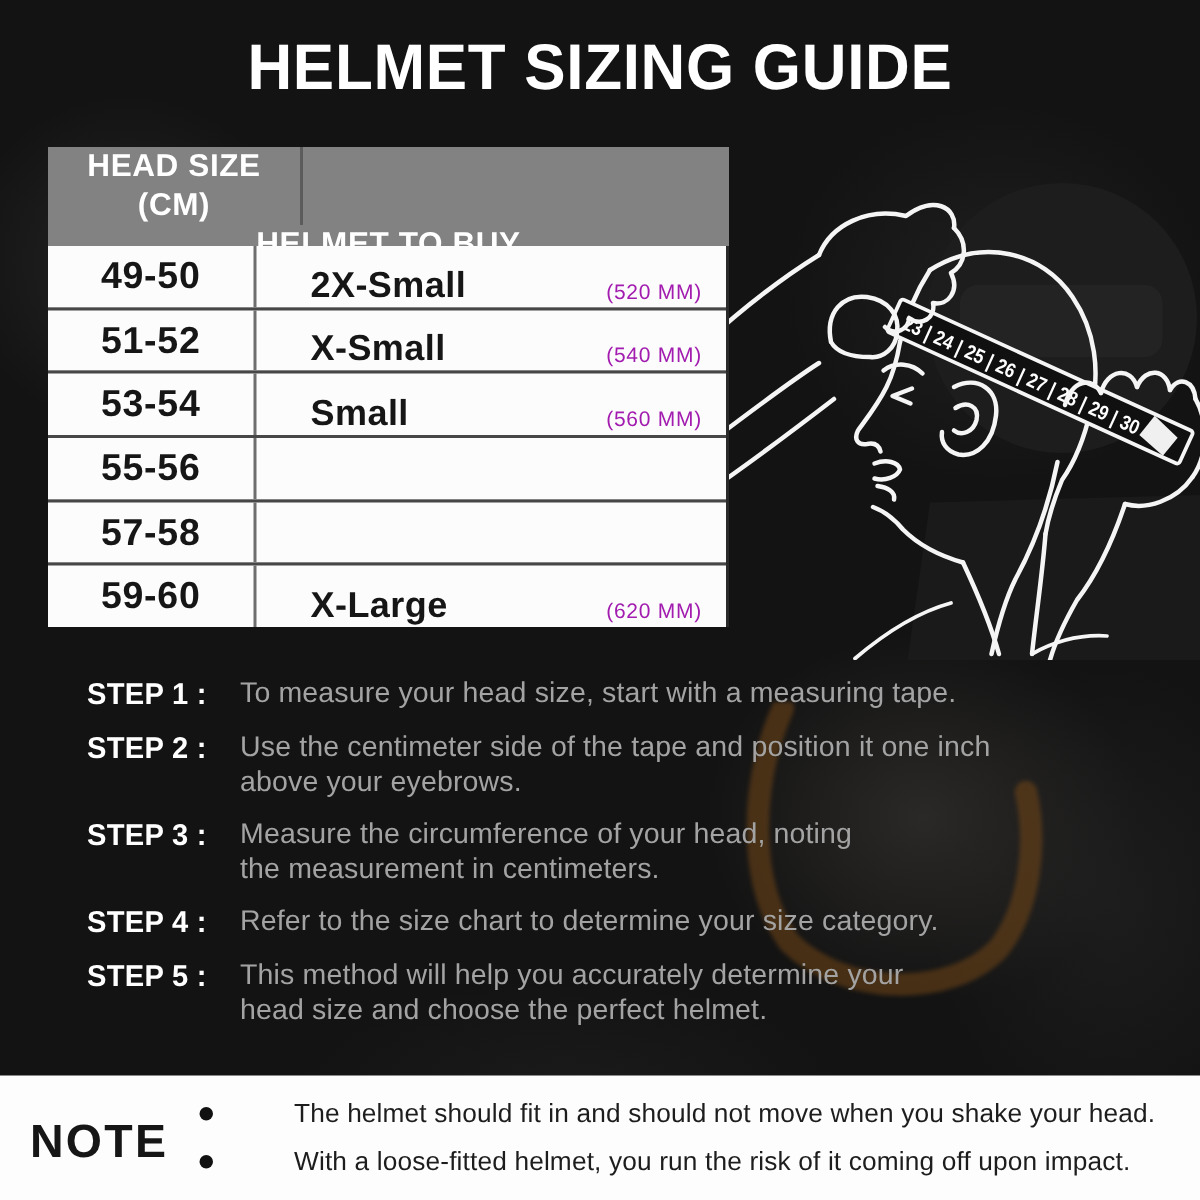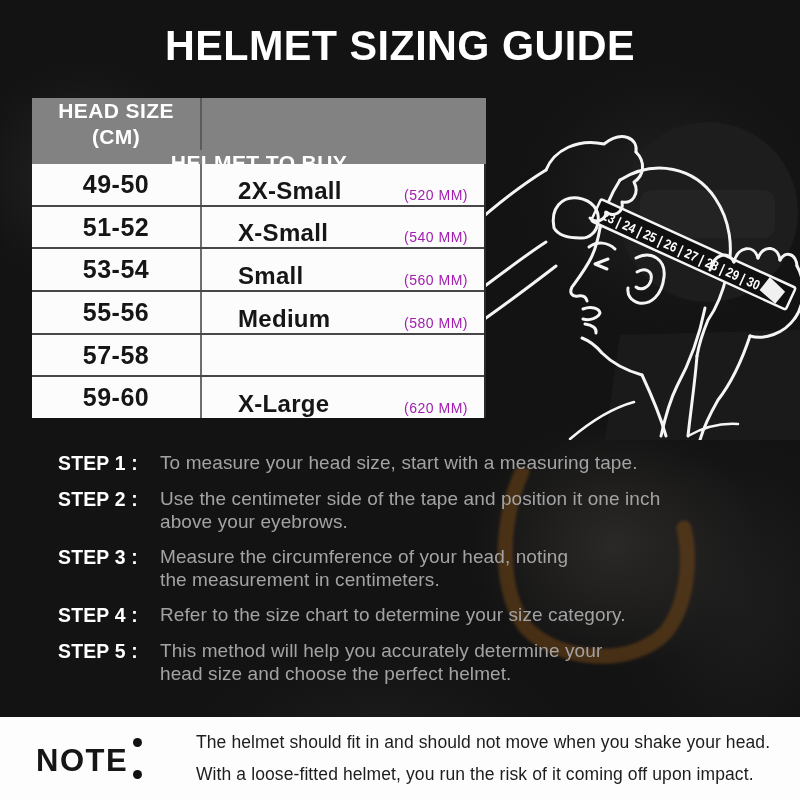--- a/index.html
+++ b/index.html
@@ -35,21 +35,21 @@
     display:flex;align-items:center;justify-content:center;text-align:center;
     color:#ffffff;font-weight:700;font-size:21px;line-height:26px;
     letter-spacing:.4px;white-space:pre-line;
   }
   .hc.c1{width:170px;border-right:2px solid #5c5c5c;box-sizing:border-box;}
   .hc.c2{flex:1;}
   .t-body{display:flex;flex-direction:column;height:254px;border-right:2px solid #2a2a2a;box-sizing:content-box;}
   .t-row{flex:1;display:flex;background:#fcfcfc;}
   .t-row + .t-row{border-top:2px solid #474747;}
   .t-row .c1{
-    width:170px;box-sizing:border-box;border-right:2px solid #6e6e6e;
+    width:139px;box-sizing:border-box;border-right:2px solid #6e6e6e;
     display:flex;align-items:center;justify-content:center;
     font-weight:700;font-size:25px;letter-spacing:.5px;color:#161616;
   }
   .t-row .c2{flex:1;display:flex;align-items:flex-end;padding:0 16px 0 36px;box-sizing:border-box;}
   .size-name{font-weight:700;font-size:24px;color:#161616;letter-spacing:.3px;}
   .size-mm{margin-left:auto;font-size:20px;color:#a21caf;font-variant:all-small-caps;letter-spacing:.5px;}
 
   
   .illu{position:absolute;left:470px;top:100px;z-index:1;}
 
@@ -62,21 +62,21 @@
     white-space:nowrap;
   }
   .step-text{
     color:#a3a3a3;font-size:19px;line-height:22.5px;white-space:pre-line;
     letter-spacing:.1px;
   }
 
   
   .note{position:absolute;left:0;top:717px;width:800px;height:83px;background:#fdfdfd;z-index:3;}
   .note-label{
-    position:absolute;left:36px;top:26px;color:#161616;
+    position:absolute;left:20px;top:26px;color:#161616;
     font-size:31px;font-weight:800;letter-spacing:1.5px;
   }
   .note-items{position:absolute;left:133px;top:13px;width:650px;}
   .note-item{display:flex;align-items:flex-start;margin-bottom:7px;gap:42px;}
   .note-dot{width:9px;height:9px;border-radius:50%;background:#111;margin:8px 12px 0 0;flex:0 0 9px;}
   .note-text{font-size:17.5px;line-height:25px;color:#1d1d1d;letter-spacing:.1px;}
 </style>
 </head>
 <body>
 
@@ -112,24 +112,20 @@
     </div>
     <div class="t-row">
       <div class="c1">53-54</div>
       <div class="c2">
           <span class="size-name">Small</span>
           <span class="size-mm">(560 MM)</span>
         </div>
     </div>
     <div class="t-row">
       <div class="c1">55-56</div>
-      <div class="c2">
-          <span class="size-name">Medium</span>
-          <span class="size-mm">(580 MM)</span>
-        </div>
     </div>
     <div class="t-row">
       <div class="c1">57-58</div>
     </div>
     <div class="t-row">
       <div class="c1">59-60</div>
       <div class="c2">
           <span class="size-name">X-Large</span>
           <span class="size-mm">(620 MM)</span>
         </div>

